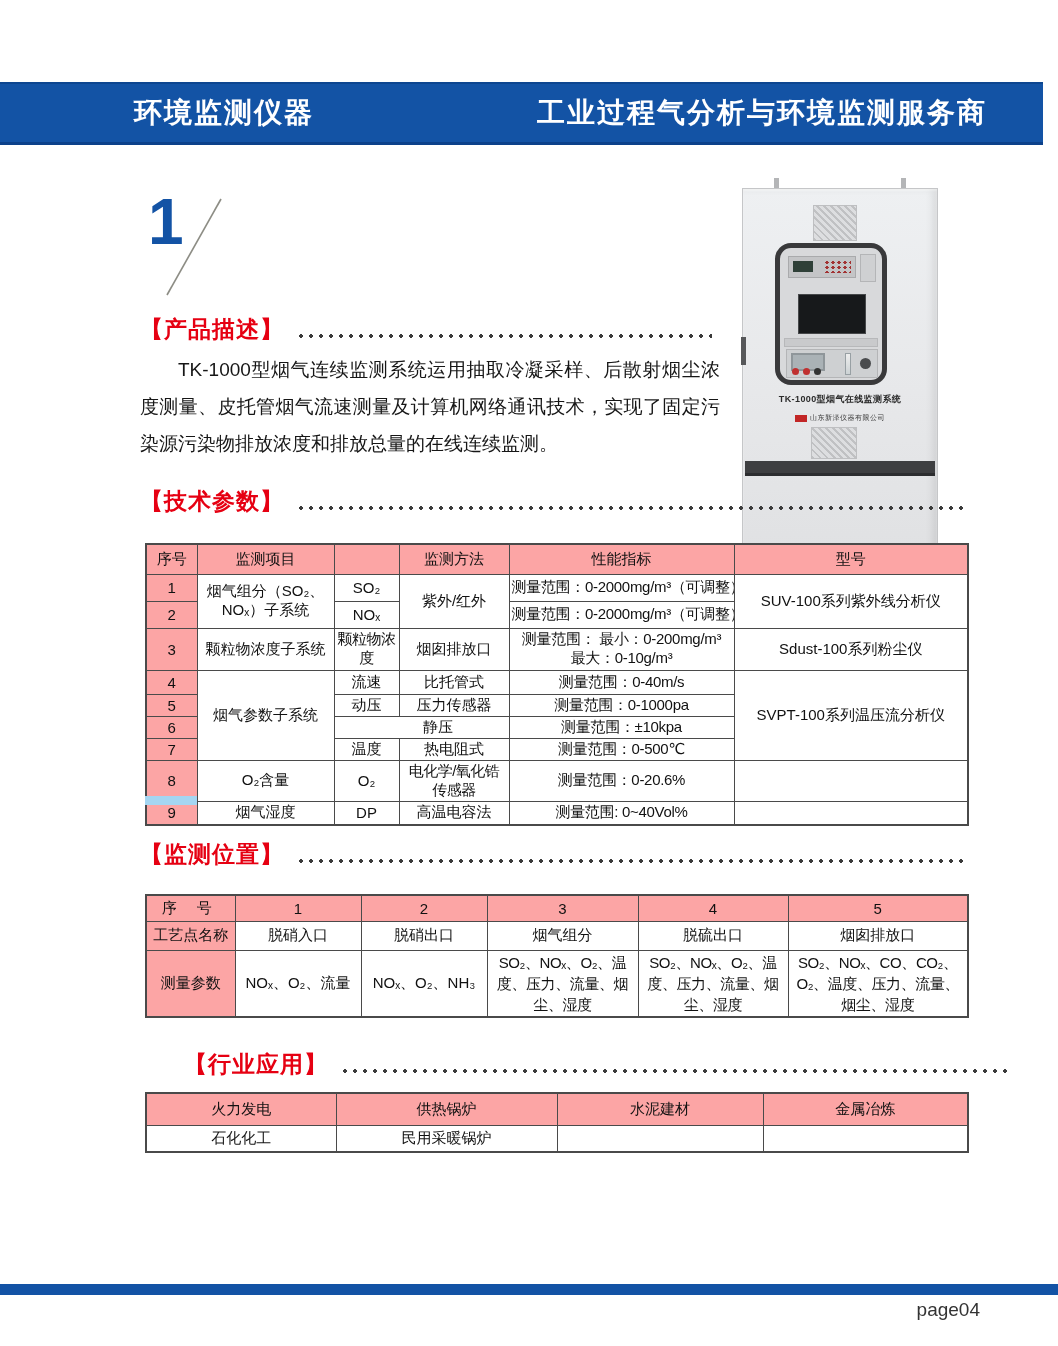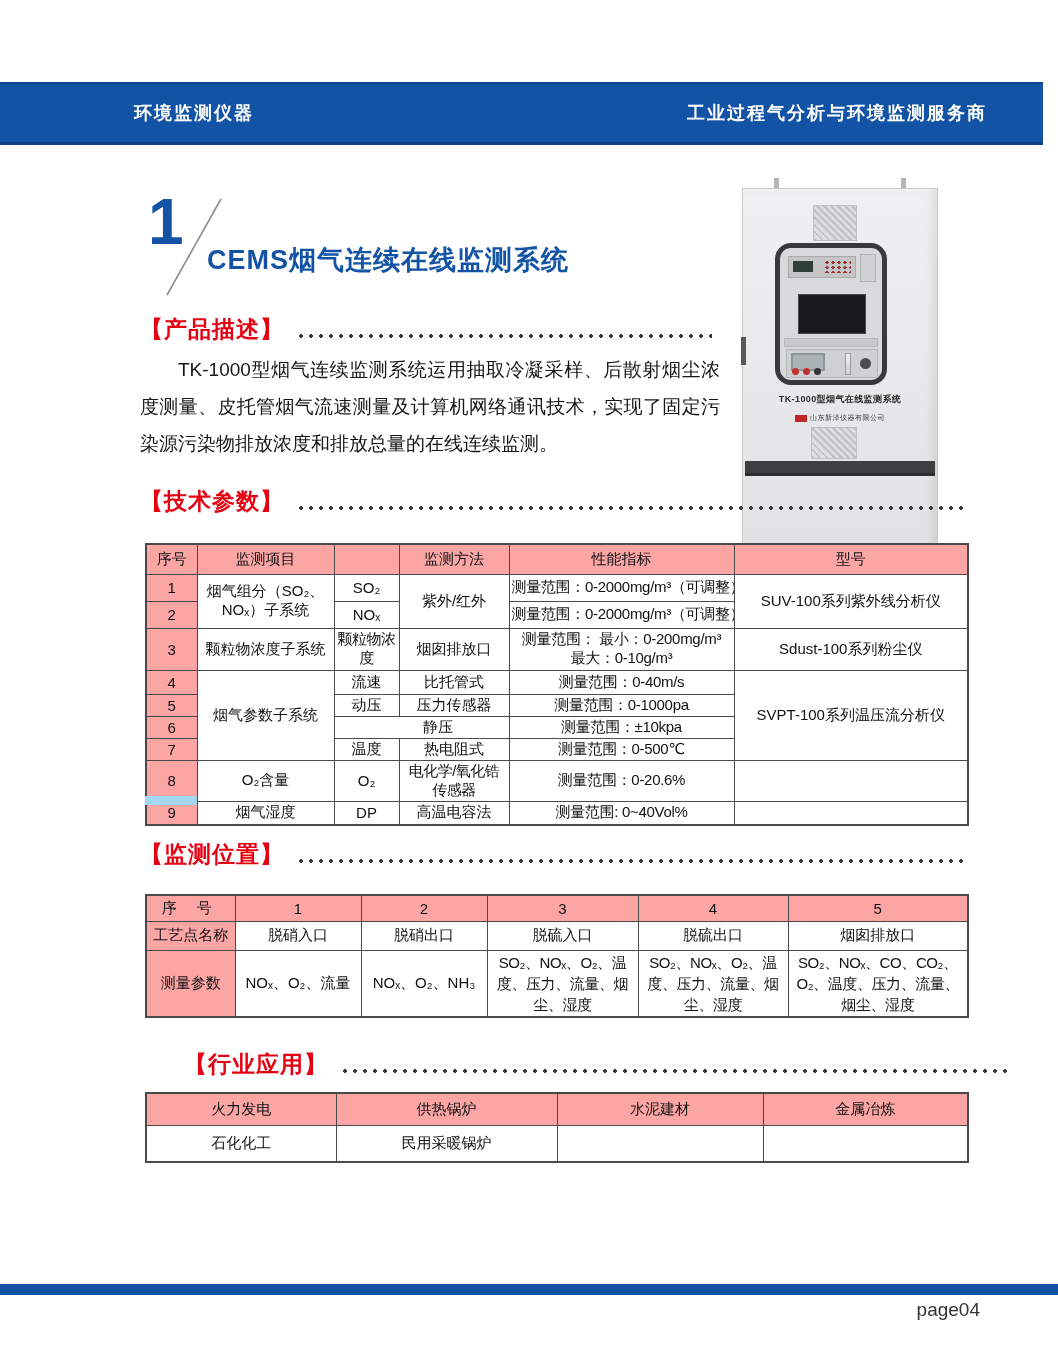--- a/index.html
+++ b/index.html
@@ -8,21 +8,21 @@
     font-family:"Liberation Sans","DejaVu Sans",sans-serif; color:#1a1a1a; overflow:hidden;
   }
 
   
   .header-bar {
     position:absolute; top:82px; left:0; width:1043px; height:63px;
     background:#1353a5; border-top:2px solid #0d4690; border-bottom:3px solid #0c418a;
     box-sizing:border-box; display:flex; align-items:center; justify-content:space-between;
     padding:0 56px 0 134px;
   }
-  .header-bar .ht { color:#ffffff; font-size:18px; font-weight:bold; letter-spacing:2px; white-space:nowrap; }
+  .header-bar .ht { color:#ffffff; font-size:28px; font-weight:bold; letter-spacing:2px; white-space:nowrap; }
 
   
   .sec-num { position:absolute; left:148px; top:190px; font-size:64px; line-height:1; font-weight:bold; color:#1353a5; }
   .sec-slash { position:absolute; left:166px; top:198px; width:56px; height:98px; }
   .sec-title { position:absolute; left:207px; top:242px; font-size:27px; font-weight:bold; color:#1353a5; letter-spacing:1px; white-space:nowrap; }
 
   
   .heading { position:absolute; display:flex; align-items:flex-end; }
   .heading .label { color:#e60012; font-size:23px; font-weight:bold; letter-spacing:1px; white-space:nowrap; }
   .heading .dots {
@@ -111,21 +111,20 @@
     <span class="ht">环境监测仪器</span>
     <span class="ht">工业过程气分析与环境监测服务商</span>
   </div>
 
   <div class="sec-num">1</div>
   <div class="sec-slash">
     <svg width="56" height="98" viewBox="0 0 56 98">
         <line x1="55" y1="1" x2="1" y2="97" stroke="#8d8d85" stroke-width="1.6"></line>
       </svg>
   </div>
-  <div class="sec-title">CEMS烟气连续在线监测系统</div>
 
   <div class="cabinet">
     <div class="cab-hook hook-l"></div>
     <div class="cab-hook hook-r"></div>
     <div class="cab-body">
       <div class="cab-vent vent-top"></div>
       <div class="cab-handle"></div>
       <div class="cab-window">
         <div class="inst1">
           <div class="inst1-lcd"></div>
@@ -271,21 +270,21 @@
       <td class="blue">1</td>
       <td class="blue">2</td>
       <td class="blue">3</td>
       <td class="blue">4</td>
       <td class="blue">5</td>
     </tr>
     <tr style="height:29px">
       <td class="blue">工艺点名称</td>
       <td>脱硝入口</td>
       <td>脱硝出口</td>
-      <td>脱硫入口</td>
+      <td>烟气组分</td>
       <td>脱硫出口</td>
       <td>烟囱排放口</td>
     </tr>
     <tr style="height:56px">
       <td class="blue">测量参数</td>
       <td>NOₓ、O₂、流量</td>
       <td>NOₓ、O₂、NH₃</td>
       <td class="wrap">SO₂、NOₓ、O₂、温度、压力、流量、烟尘、湿度</td>
       <td class="wrap">SO₂、NOₓ、O₂、温度、压力、流量、烟尘、湿度</td>
       <td class="wrap">SO₂、NOₓ、CO、CO₂、O₂、温度、压力、流量、烟尘、湿度</td>
@@ -305,21 +304,21 @@
         <col style="width:206px">
         <col style="width:205px">
       </colgroup>
     <tbody>
         <tr style="height:32px">
       <td class="blue">火力发电</td>
       <td class="blue">供热锅炉</td>
       <td class="blue">水泥建材</td>
       <td class="blue">金属冶炼</td>
     </tr>
-    <tr style="height:37px">
+    <tr style="height:27px">
       <td>石化化工</td>
       <td>民用采暖锅炉</td>
       <td></td>
       <td></td>
     </tr>
   </tbody>
     </table>
 
   <div class="footer-bar"></div>
   <div class="page-num">page04</div>

